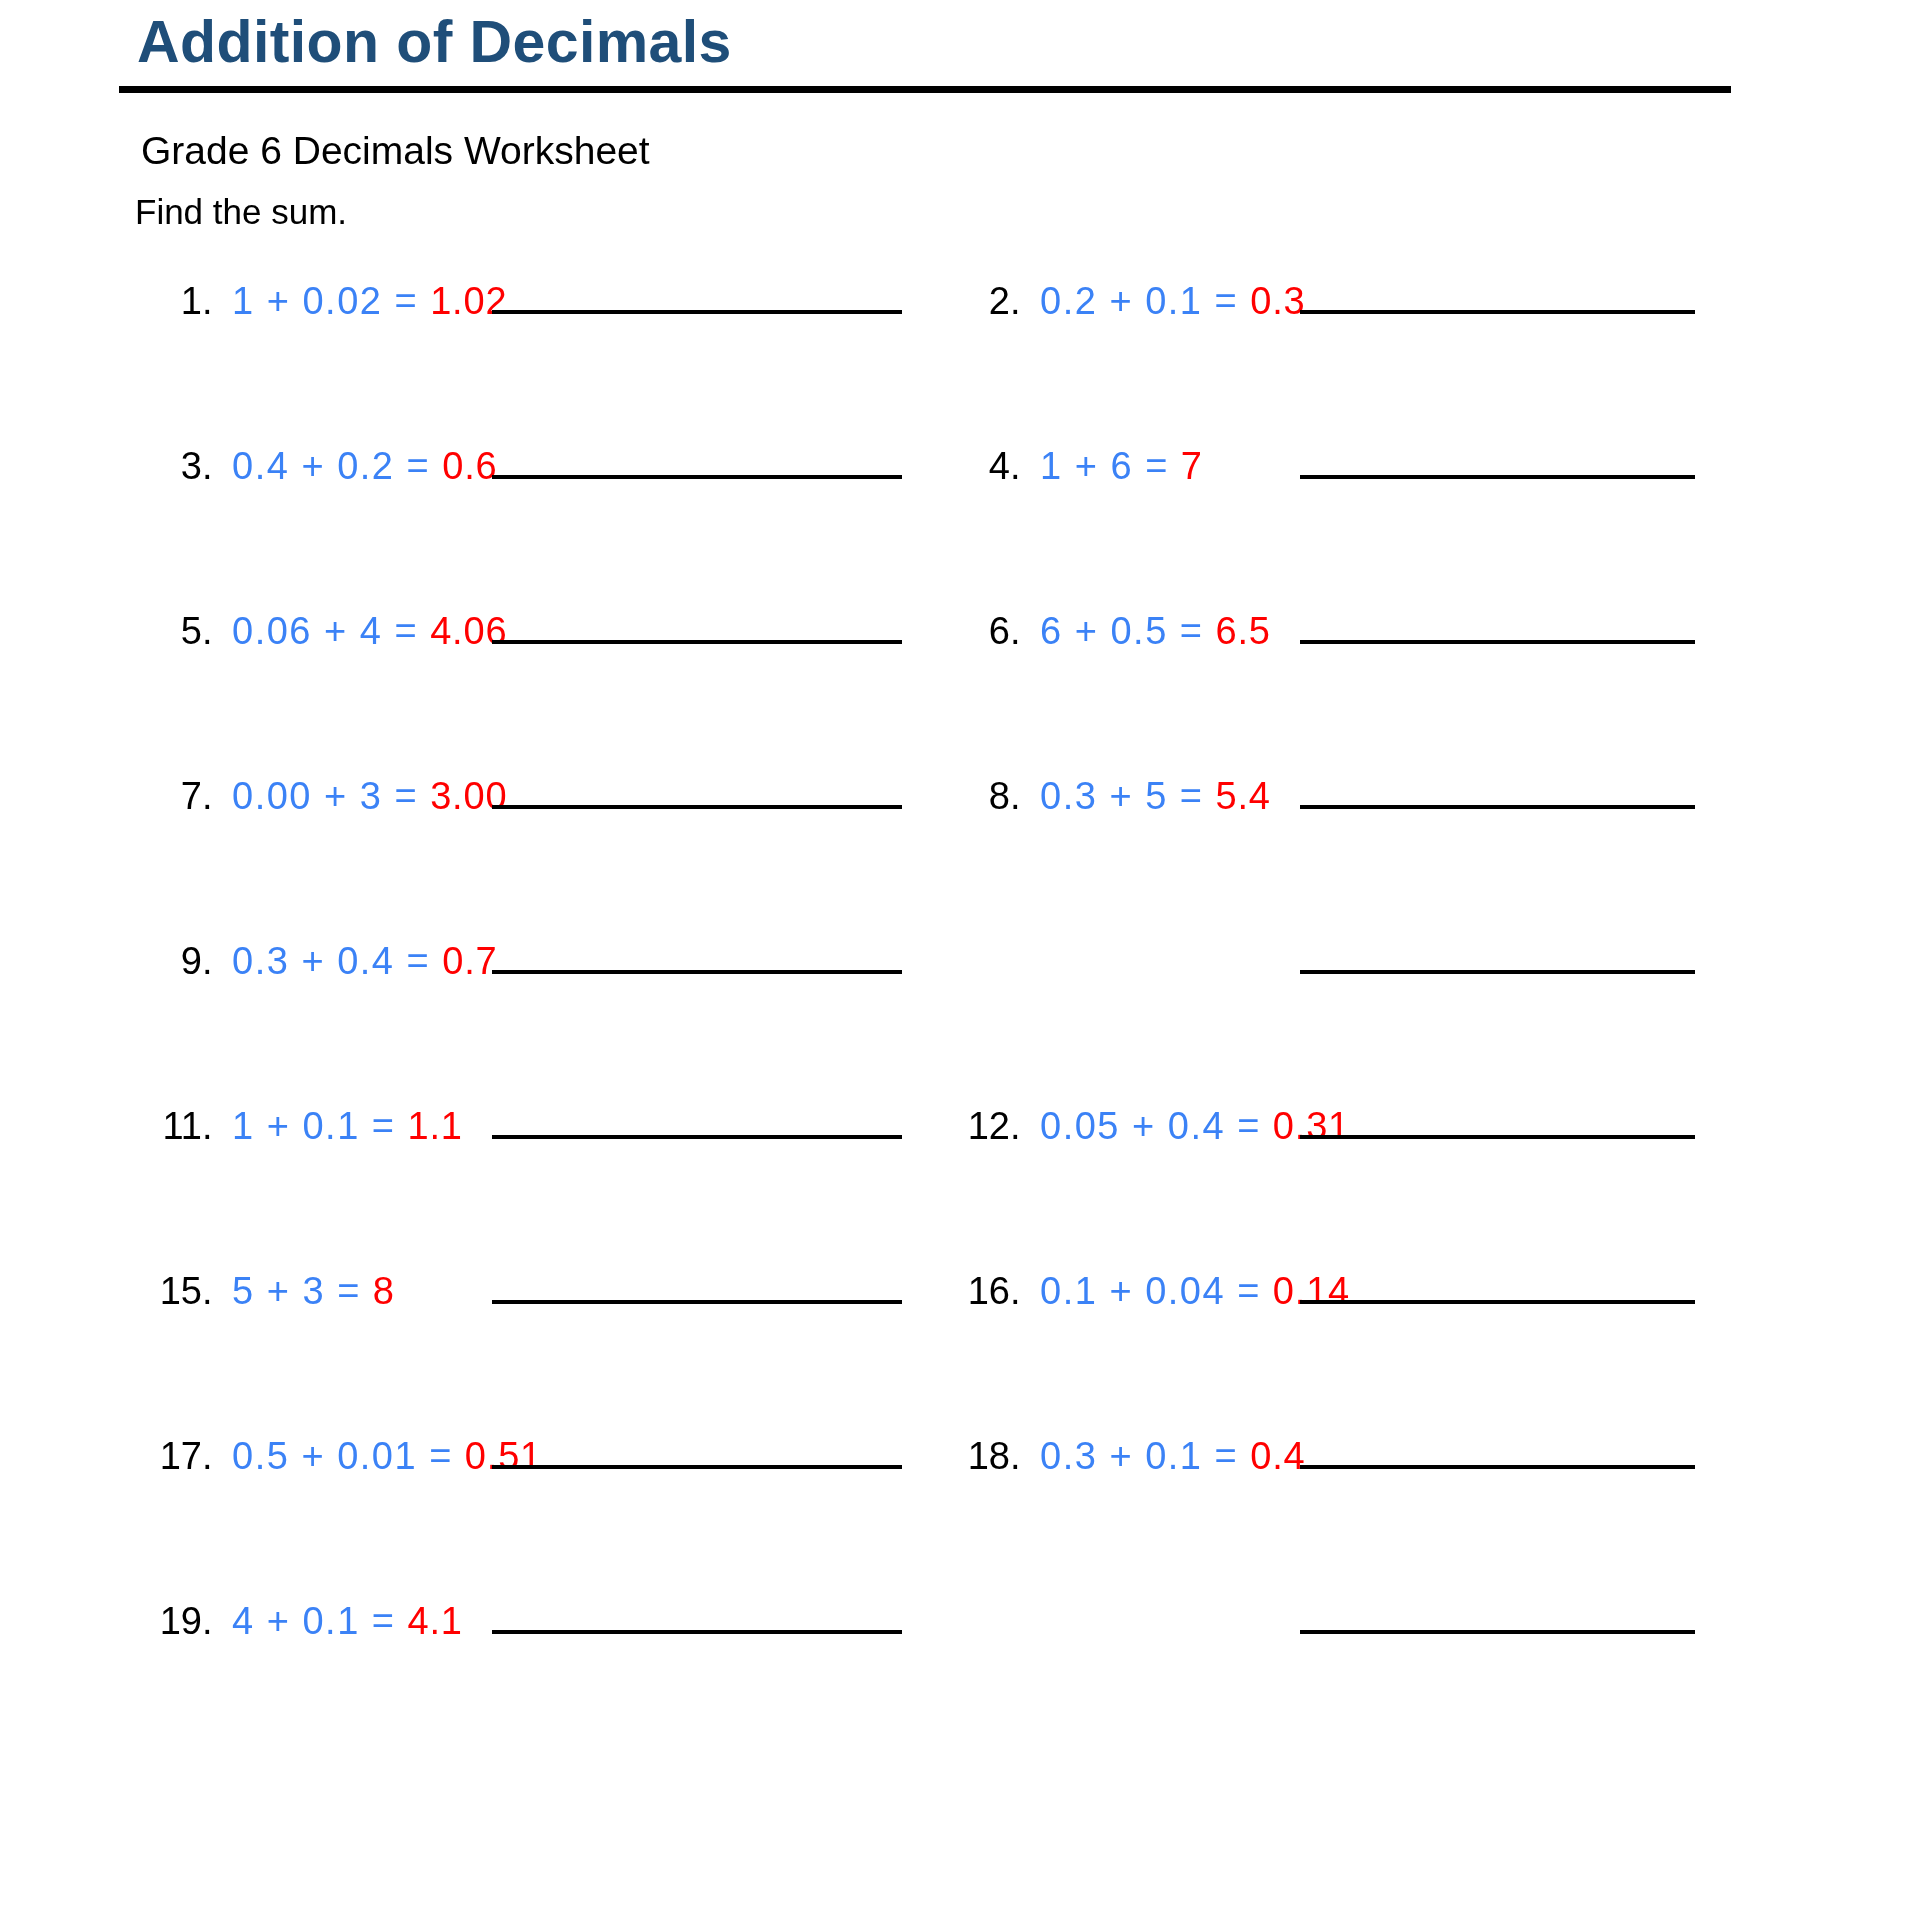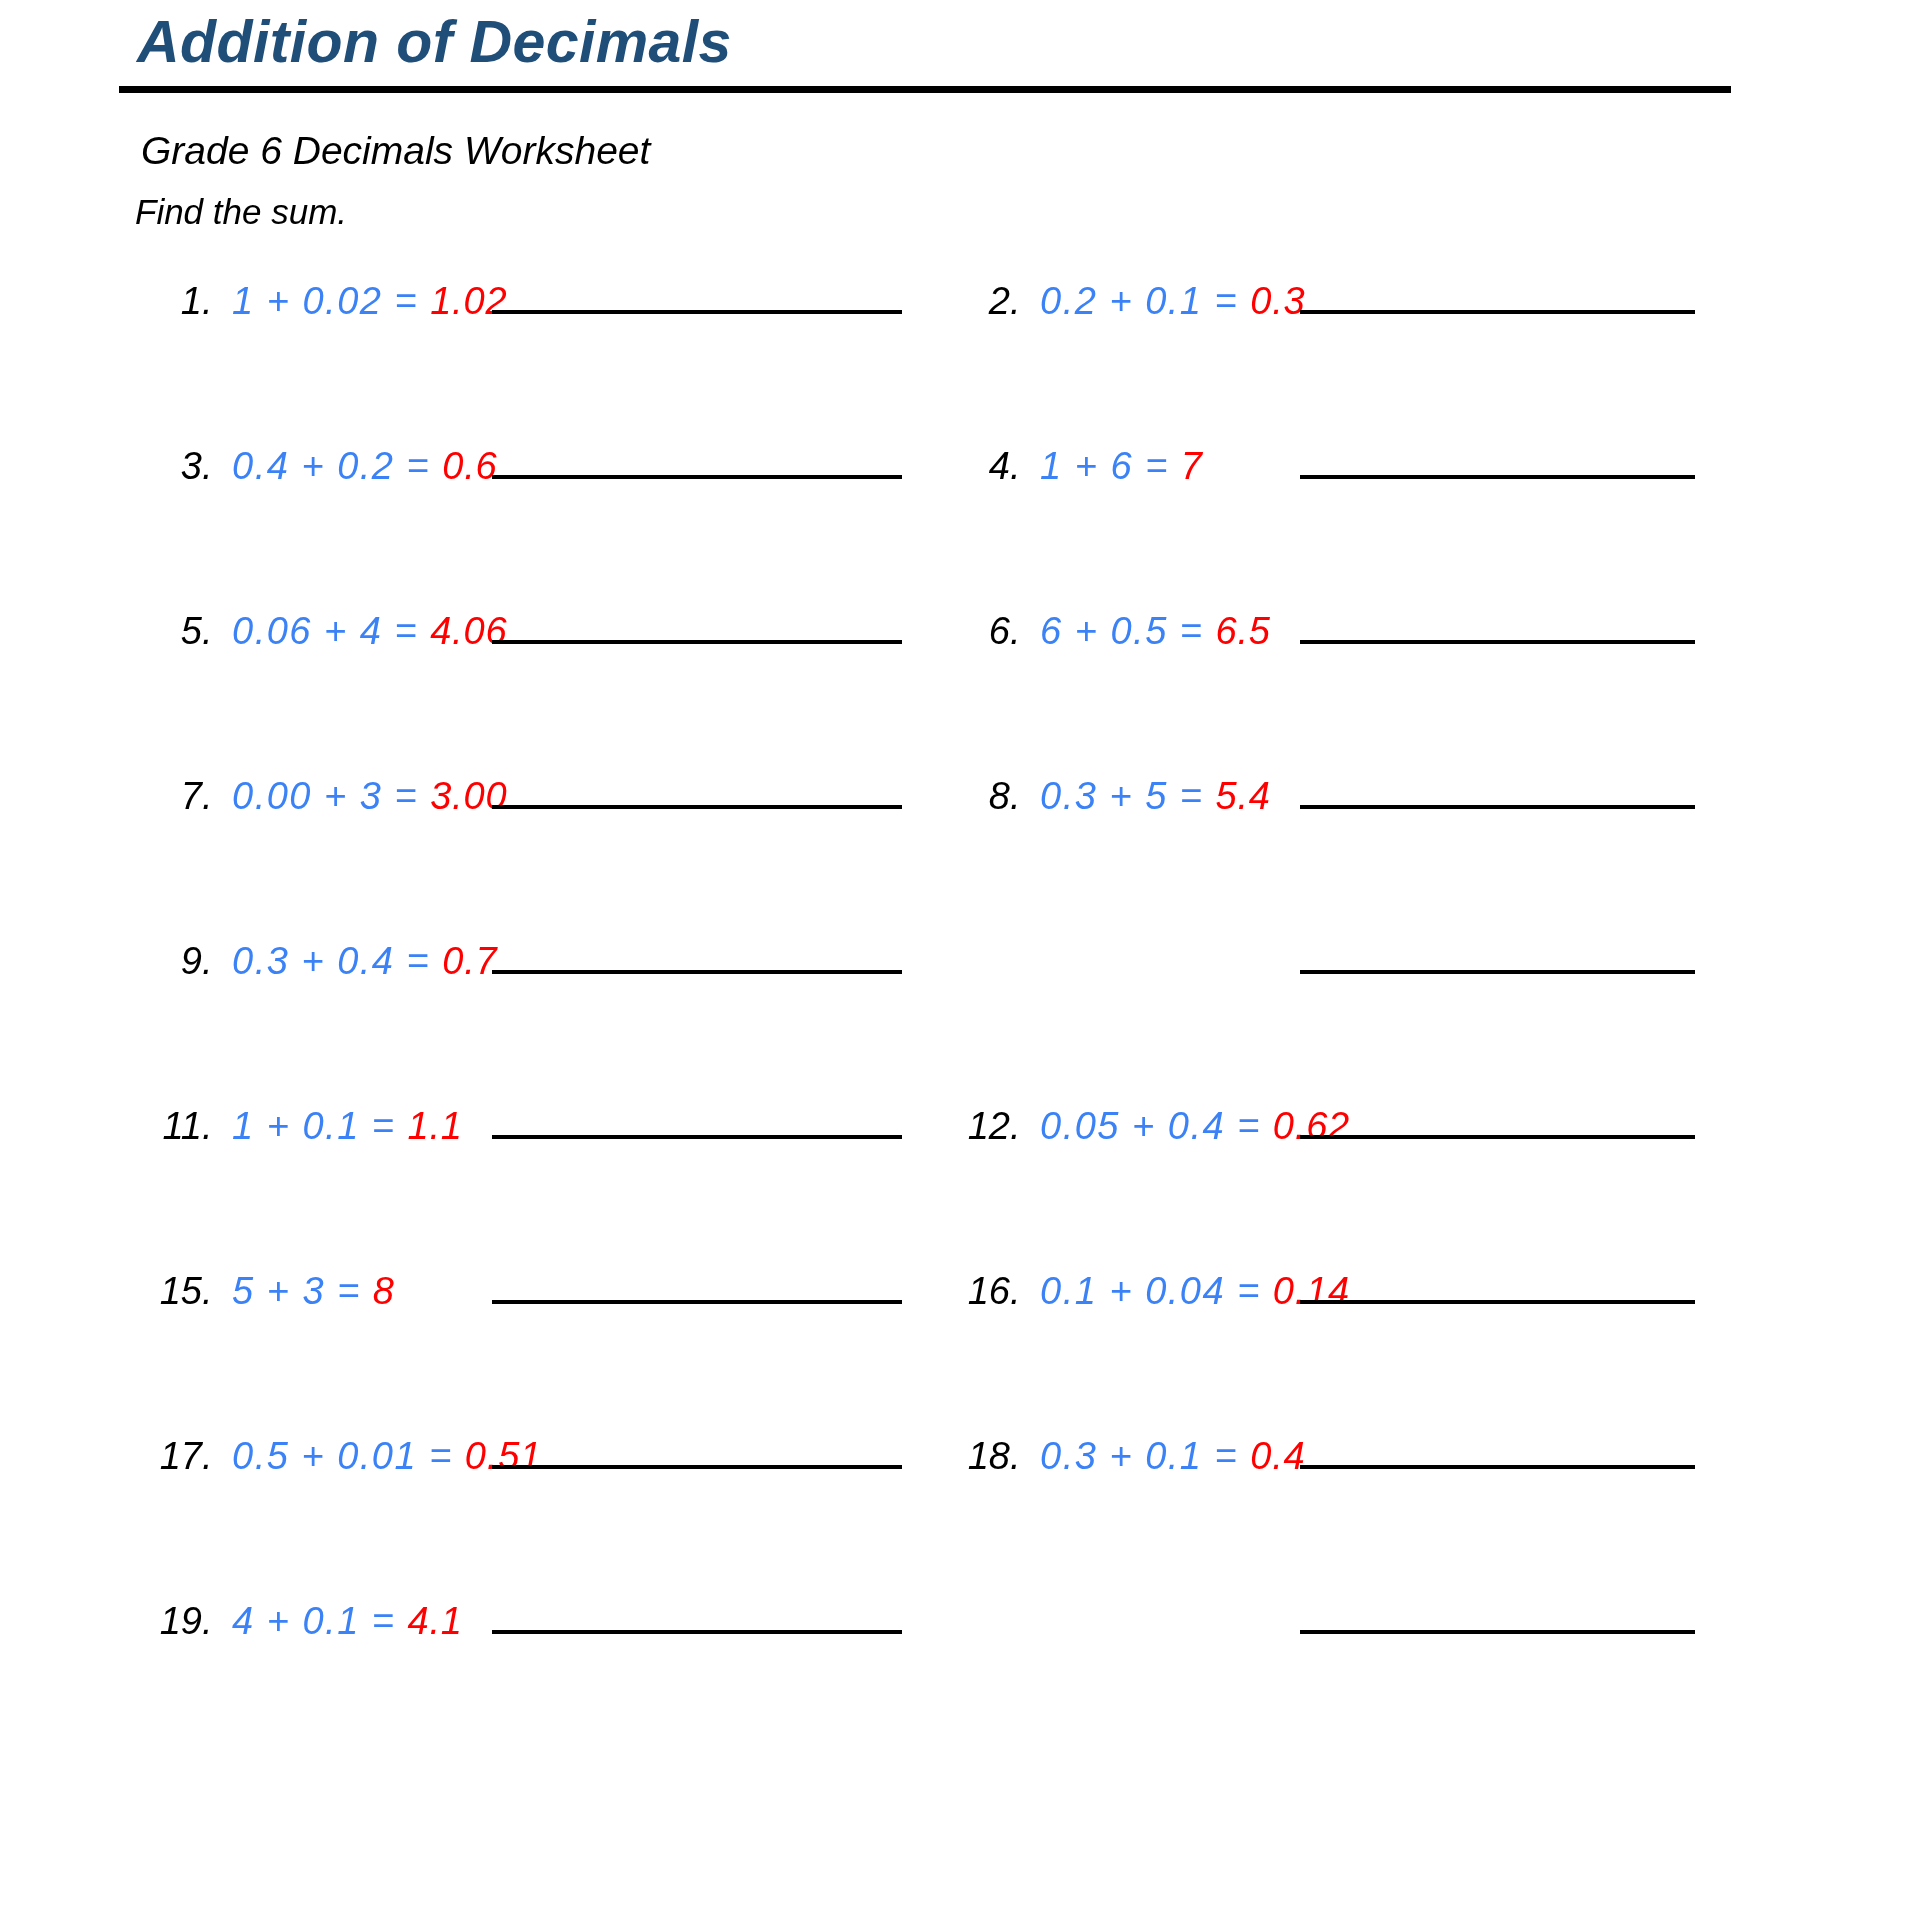--- a/index.html
+++ b/index.html
@@ -13,21 +13,20 @@
     font-family: "Liberation Sans", sans-serif;
     color: #000000;
     overflow: hidden;
   }
 
   .page {
     position: relative;
     width: 1533px;
     height: 1924px;
     box-sizing: border-box;
-    font-style: italic;
   }
 
   
   .header {
     position: absolute;
     left: 0;
     top: 0;
     width: 1924px;
   }
   .title {
@@ -229,21 +228,21 @@
             <span class="pnum">11.</span>
             <span class="pexpr">1 + 0.1 =</span>
             <span class="panswer">1.1</span>
           </div>
           <div class="ansline"></div>
         </div>
         <div class="prob col-right">
           <div class="prob-line">
             <span class="pnum">12.</span>
             <span class="pexpr">0.05 + 0.4 =</span>
-            <span class="panswer">0.62</span>
+            <span class="panswer">0.31</span>
           </div>
           <div class="ansline"></div>
         </div>
       </div>
       <div class="prow">
         <div class="prob col-left">
           <div class="prob-line">
             <span class="pnum">15.</span>
             <span class="pexpr">5 + 3 =</span>
             <span class="panswer">8</span>

